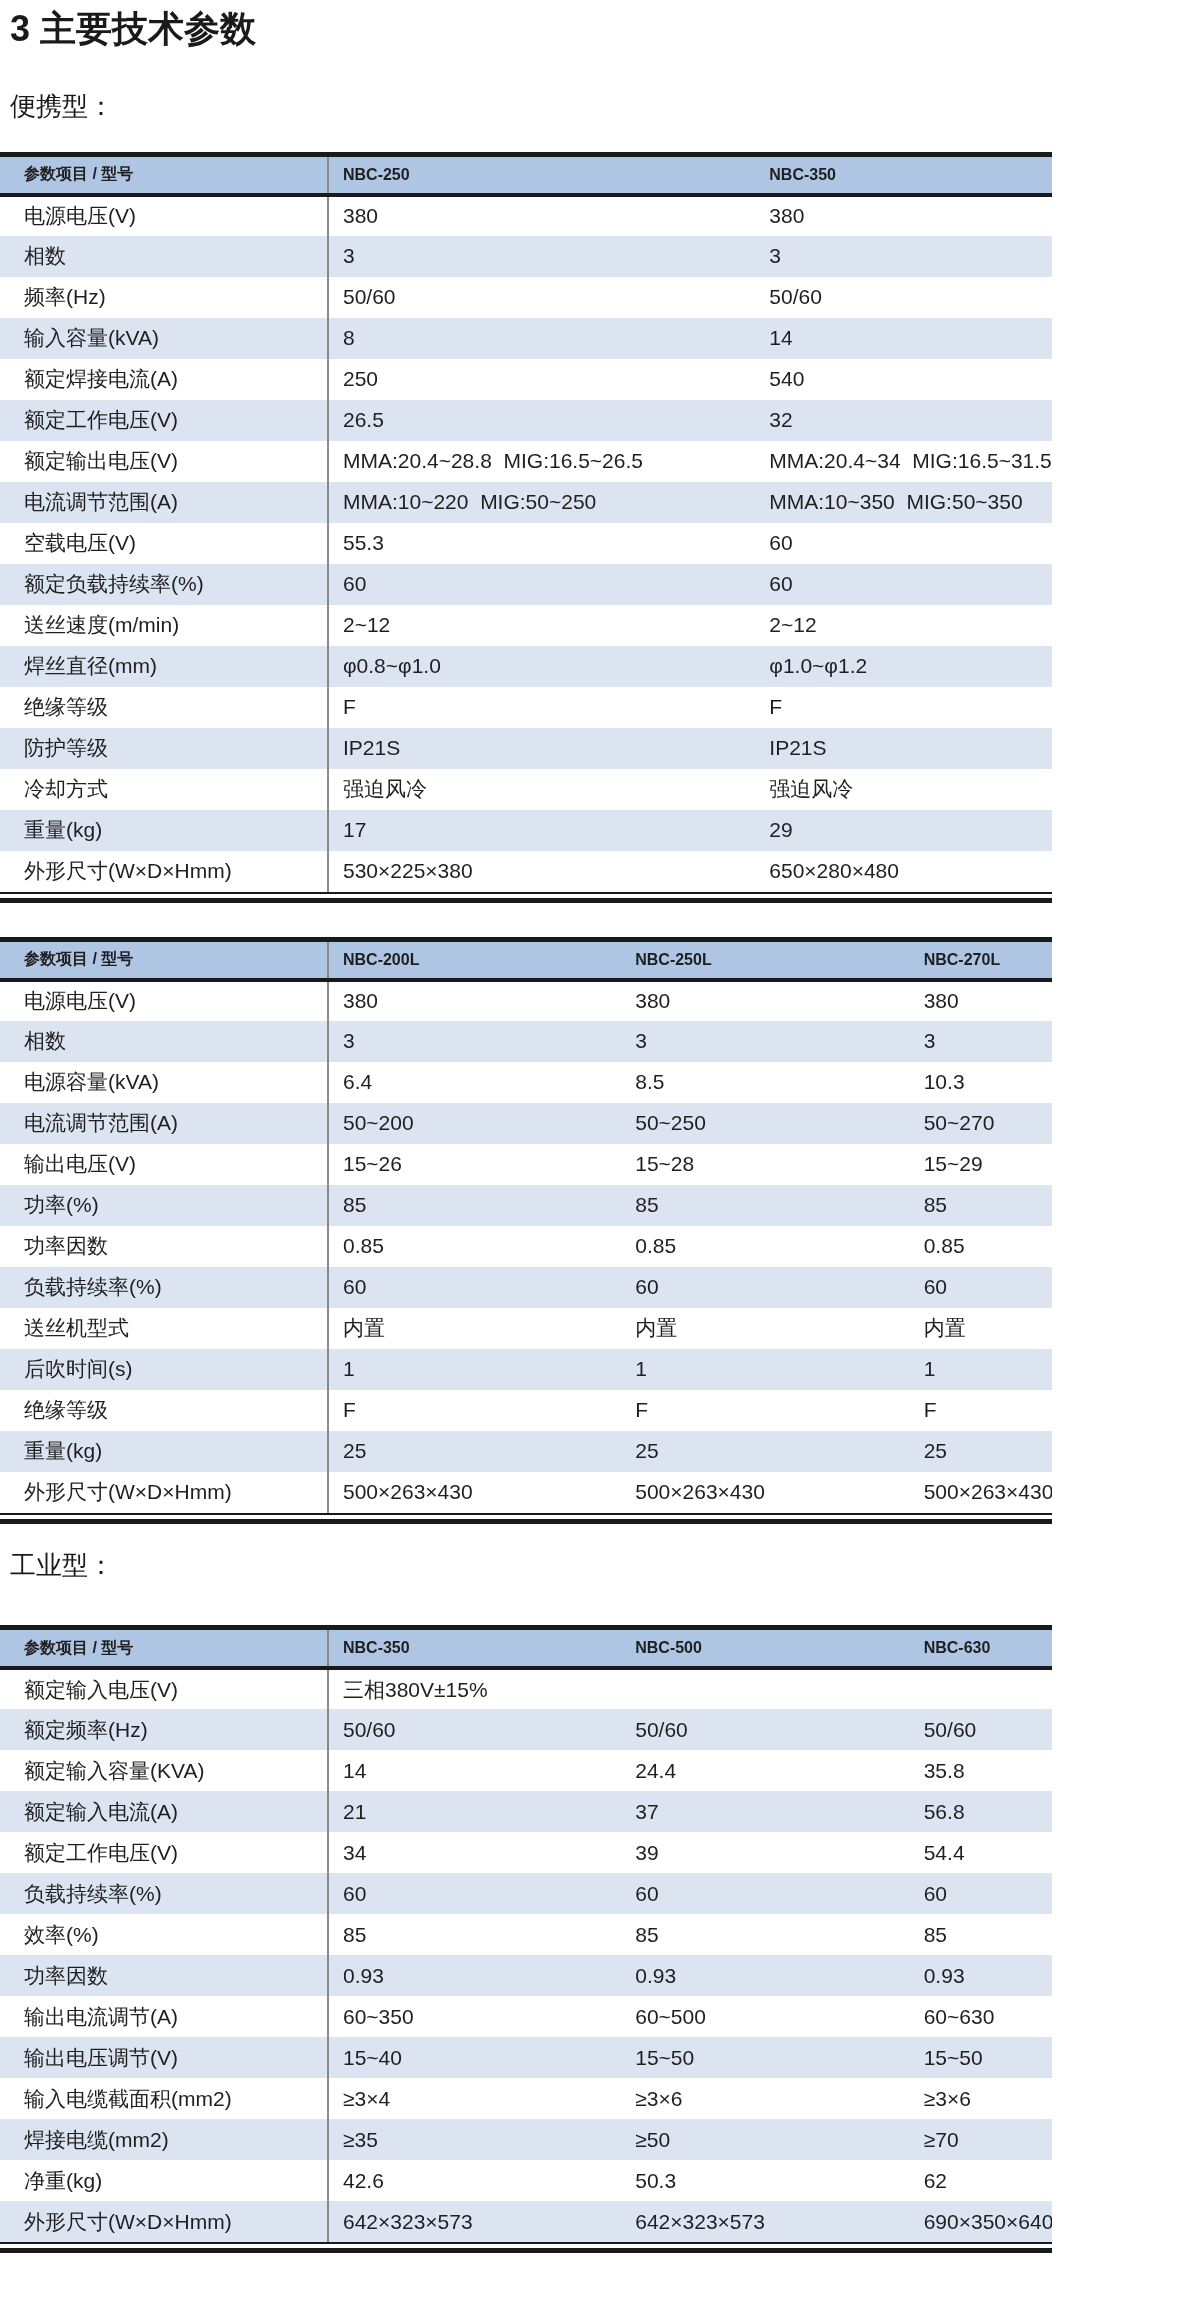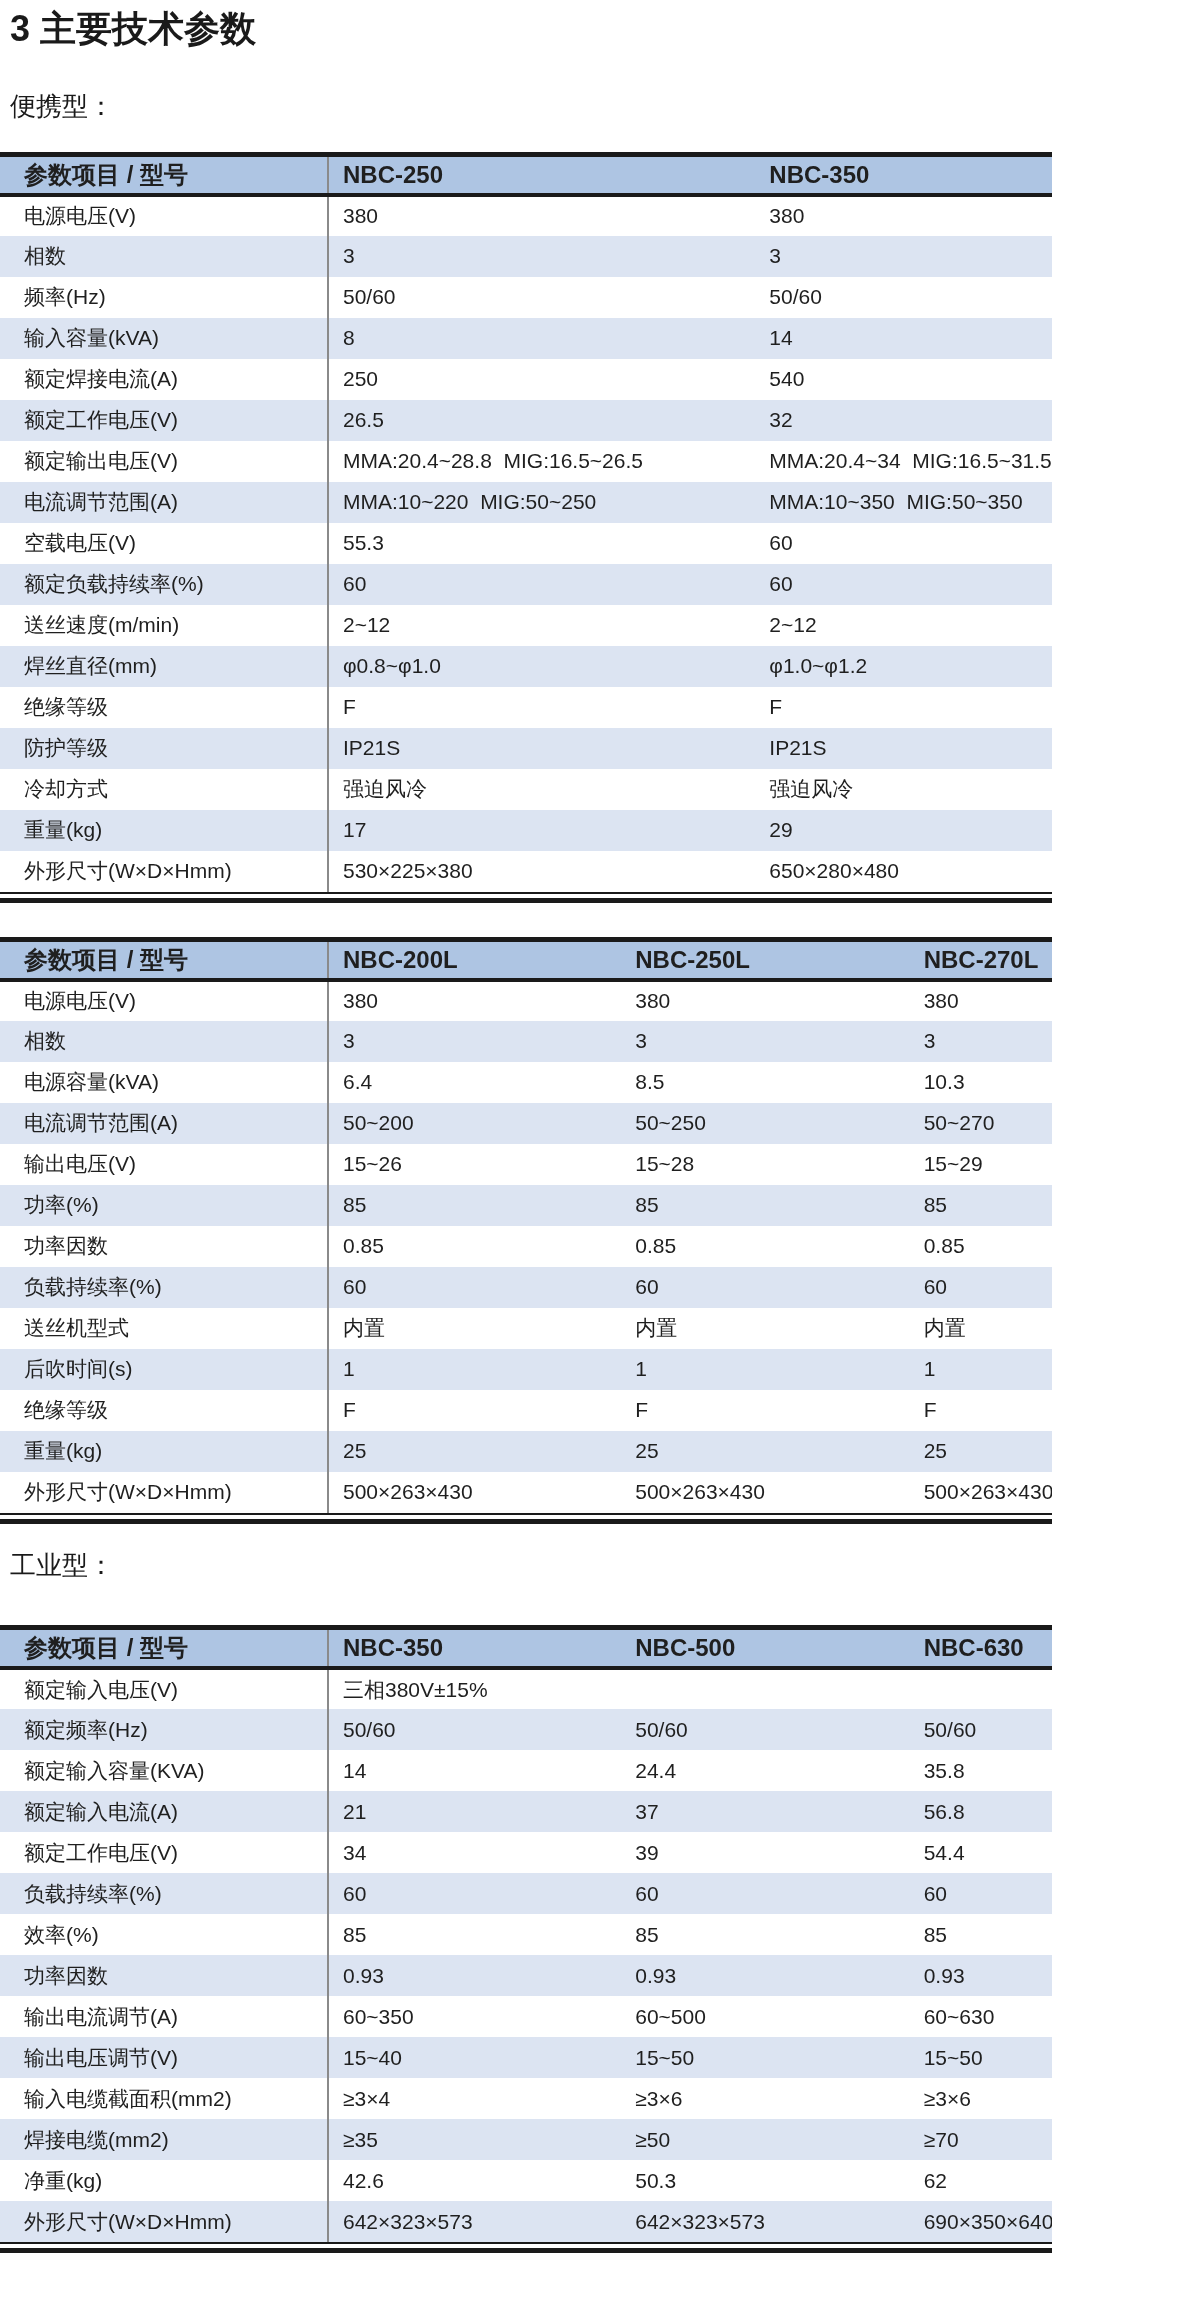--- a/index.html
+++ b/index.html
@@ -41,21 +41,21 @@
   .tbl-wrap.third  { margin-top: 44px; }
 
   table.spec {
     width: 100%;
     border-collapse: collapse;
     table-layout: fixed;
   }
   table.spec thead th {
     background: var(--header-bg, #aec5e3);
     border-bottom: 4px solid var(--rule-dark, #1a1a1a);
-    font-size: 24px;
+    font-size: 16px;
     font-weight: 700;
     text-align: left;
     height: 38px;
     padding: 0 6px 0 14px;
     box-sizing: border-box;
     vertical-align: middle;
     margin-top: 24px;
   }
   table.spec thead th:first-child { padding-left: 24px; }
   table.spec td {

